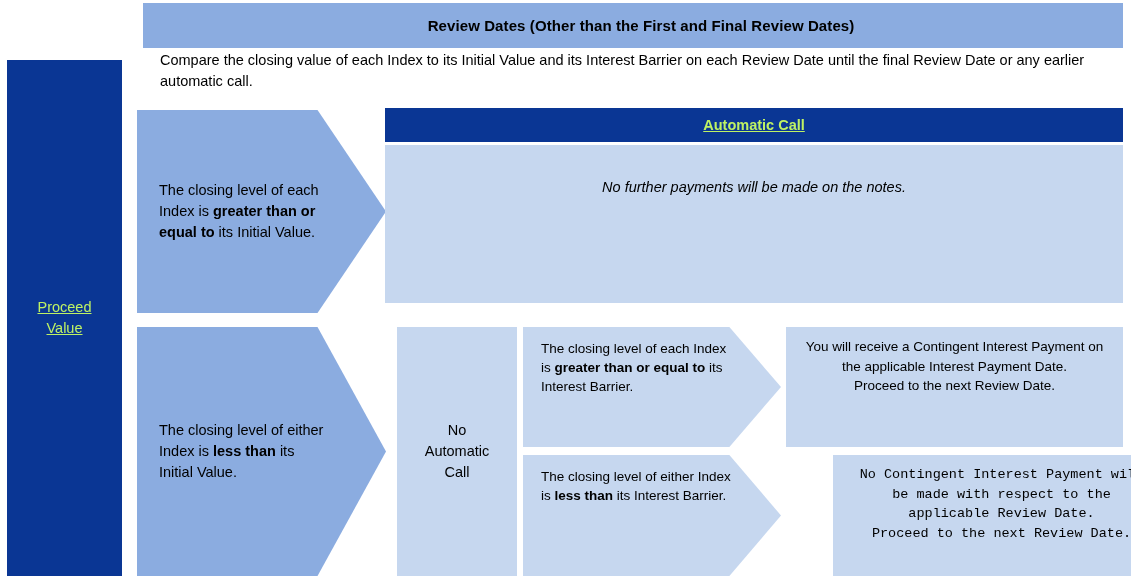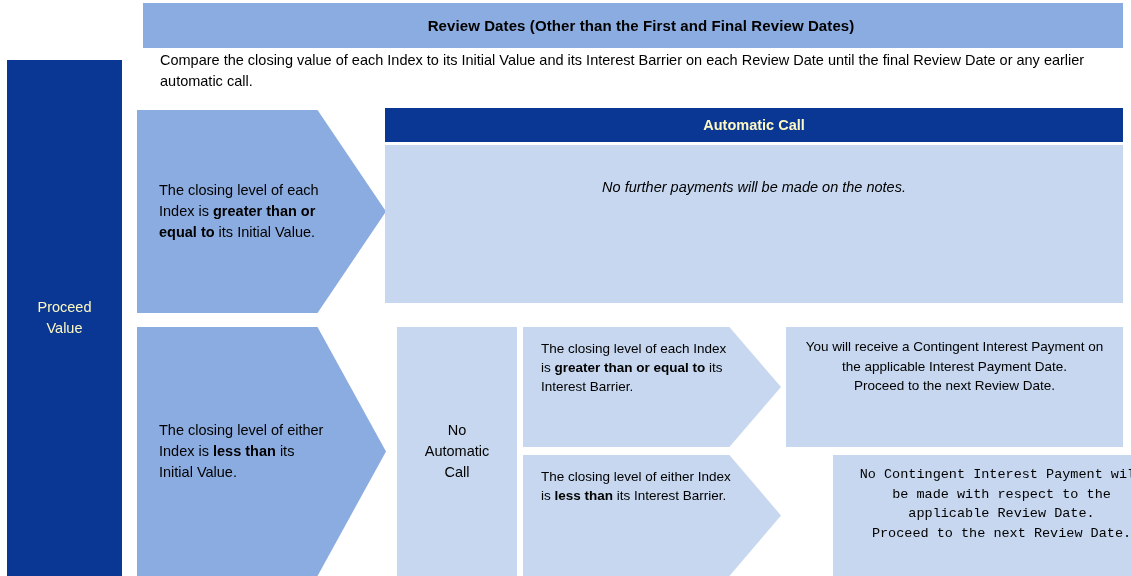--- a/index.html
+++ b/index.html
@@ -16,21 +16,21 @@
     width: 1131px;
     height: 576px;
     background: #ffffff;
     overflow: hidden;
   }
 
   
   .abs { position: absolute; box-sizing: border-box; }
 
   
-  .c-dark   { background: #0A3694; color: #fef9c3; }
+  .c-dark   { background: #0A3694; color: #bef264; text-decoration: underline; }
   .c-mid    { background: #8BACE0; color: #000000; }
   .c-light  { background: #C6D7EF; color: #000000; }
 
   
   #review-header {
     left: 143px; top: 3px; width: 980px; height: 45px;
     display: flex; align-items: center; justify-content: center;
     font-size: 15px; font-weight: bold; letter-spacing: .1px; padding-left: 16px;
   }
 

